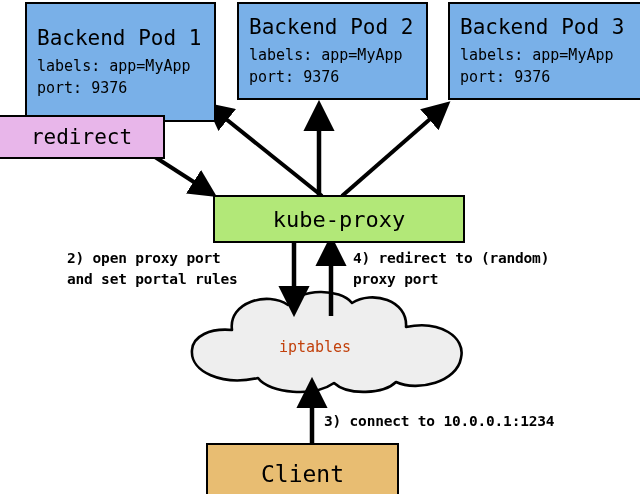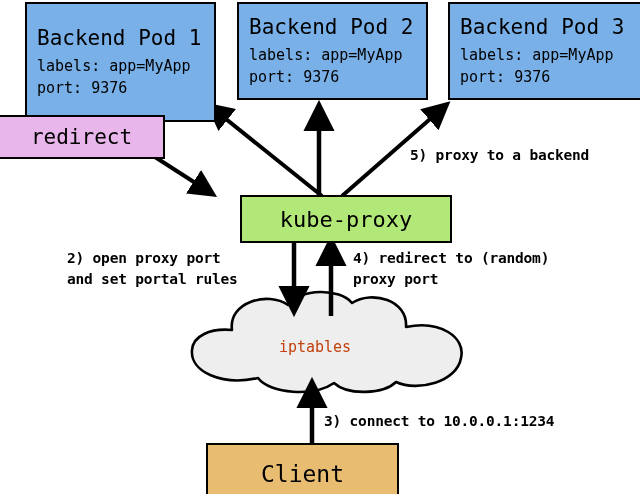--- a/index.html
+++ b/index.html
@@ -173,21 +173,21 @@
     <div class="pod-lines">
       <div class="pod-line">labels: app=MyApp</div>
       <div class="pod-line">port: 9376</div>
     </div>
   </div>
 
   <div class="node-box apiserver-box" style="left:-2px; top:115px; width:167px; height:44px;">
     <div class="apiserver-label">redirect</div>
   </div>
 
-  <div class="node-box kubeproxy-box" style="left:213px; top:195px; width:212px; height:48px;margin-left:27px;">
+  <div class="node-box kubeproxy-box" style="left:213px; top:195px; width:252px; height:48px;">
     <div class="kubeproxy-label">kube-proxy</div>
   </div>
 
   <div class="cloud-label" style="left:232px; top:338px; width:166px;">iptables</div>
 
   <div class="node-box client-box" style="left:206px; top:443px; width:193px; height:62px;">
     <div class="client-label">Client</div>
   </div>
 
 
@@ -198,17 +198,14 @@
 
   <div class="step-label" style="left:324px; top:411px;">
     <div>3) connect to 10.0.0.1:1234</div>
   </div>
 
   <div class="step-label" style="left:353px; top:248px;">
     <div>4) redirect to (random)</div>
     <div>proxy port</div>
   </div>
 
-  <div class="step-label" style="left:410px; top:145px;">
-    <div>5) proxy to a backend</div>
-  </div>
 
 </div>
 
 </body></html>

